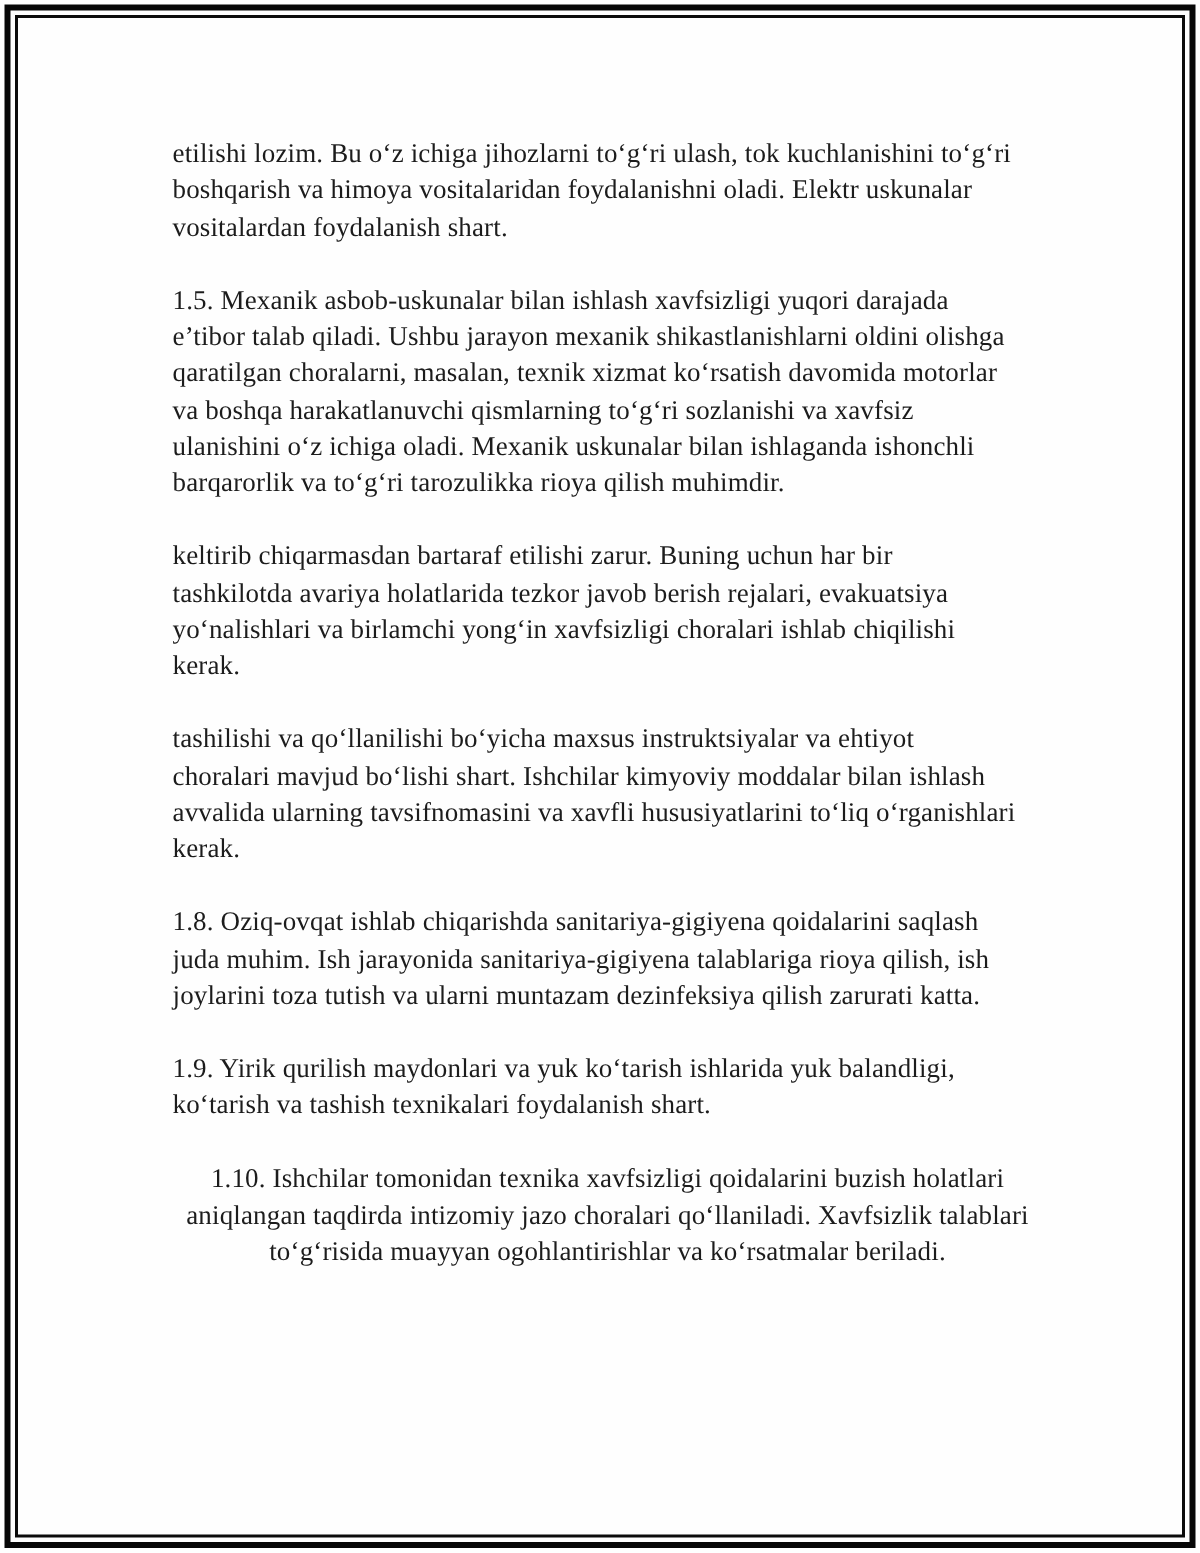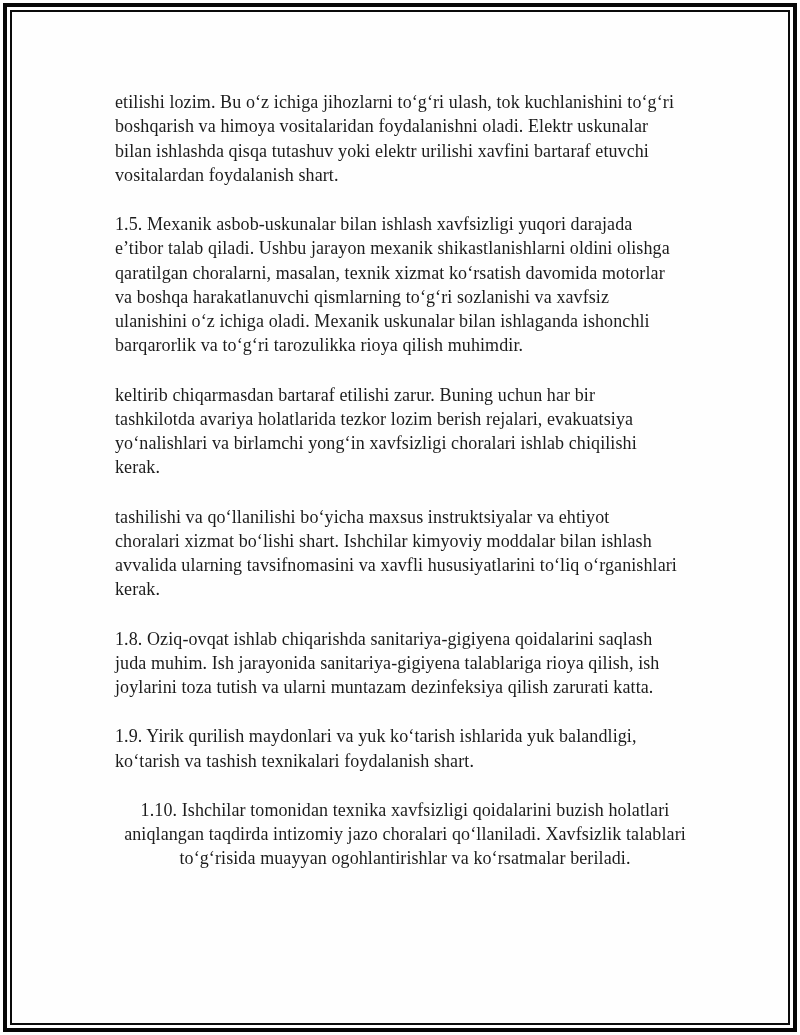--- a/index.html
+++ b/index.html
@@ -51,40 +51,39 @@
 </head>
 <body>
 
 <div class="page">
   <div class="frame-outer"></div>
   <div class="frame-inner"></div>
   <div class="content" id="document-content">
       <div class="paragraph">
         <div class="text-line">etilishi lozim. Bu oʻz ichiga jihozlarni toʻgʻri ulash, tok kuchlanishini toʻgʻri</div>
         <div class="text-line">boshqarish va himoya vositalaridan foydalanishni oladi. Elektr uskunalar</div>
-        <div class="text-line">bilan ishlashda qisqa tutashuv yoki elektr urilishi xavfini bartaraf etuvchi</div>
         <div class="text-line">vositalardan foydalanish shart.</div>
       </div>
       <div class="paragraph">
         <div class="text-line">1.5. Mexanik asbob-uskunalar bilan ishlash xavfsizligi yuqori darajada</div>
         <div class="text-line">e’tibor talab qiladi. Ushbu jarayon mexanik shikastlanishlarni oldini olishga</div>
         <div class="text-line">qaratilgan choralarni, masalan, texnik xizmat koʻrsatish davomida motorlar</div>
         <div class="text-line">va boshqa harakatlanuvchi qismlarning toʻgʻri sozlanishi va xavfsiz</div>
         <div class="text-line">ulanishini oʻz ichiga oladi. Mexanik uskunalar bilan ishlaganda ishonchli</div>
         <div class="text-line">barqarorlik va toʻgʻri tarozulikka rioya qilish muhimdir.</div>
       </div>
       <div class="paragraph">
         <div class="text-line">keltirib chiqarmasdan bartaraf etilishi zarur. Buning uchun har bir</div>
-        <div class="text-line">tashkilotda avariya holatlarida tezkor lozim berish rejalari, evakuatsiya</div>
+        <div class="text-line">tashkilotda avariya holatlarida tezkor javob berish rejalari, evakuatsiya</div>
         <div class="text-line">yoʻnalishlari va birlamchi yongʻin xavfsizligi choralari ishlab chiqilishi</div>
         <div class="text-line">kerak.</div>
       </div>
       <div class="paragraph">
         <div class="text-line">tashilishi va qoʻllanilishi boʻyicha maxsus instruktsiyalar va ehtiyot</div>
-        <div class="text-line">choralari xizmat boʻlishi shart. Ishchilar kimyoviy moddalar bilan ishlash</div>
+        <div class="text-line">choralari mavjud boʻlishi shart. Ishchilar kimyoviy moddalar bilan ishlash</div>
         <div class="text-line">avvalida ularning tavsifnomasini va xavfli hususiyatlarini toʻliq oʻrganishlari</div>
         <div class="text-line">kerak.</div>
       </div>
       <div class="paragraph">
         <div class="text-line">1.8. Oziq-ovqat ishlab chiqarishda sanitariya-gigiyena qoidalarini saqlash</div>
         <div class="text-line">juda muhim. Ish jarayonida sanitariya-gigiyena talablariga rioya qilish, ish</div>
         <div class="text-line">joylarini toza tutish va ularni muntazam dezinfeksiya qilish zarurati katta.</div>
       </div>
       <div class="paragraph">
         <div class="text-line">1.9. Yirik qurilish maydonlari va yuk koʻtarish ishlarida yuk balandligi,</div>

